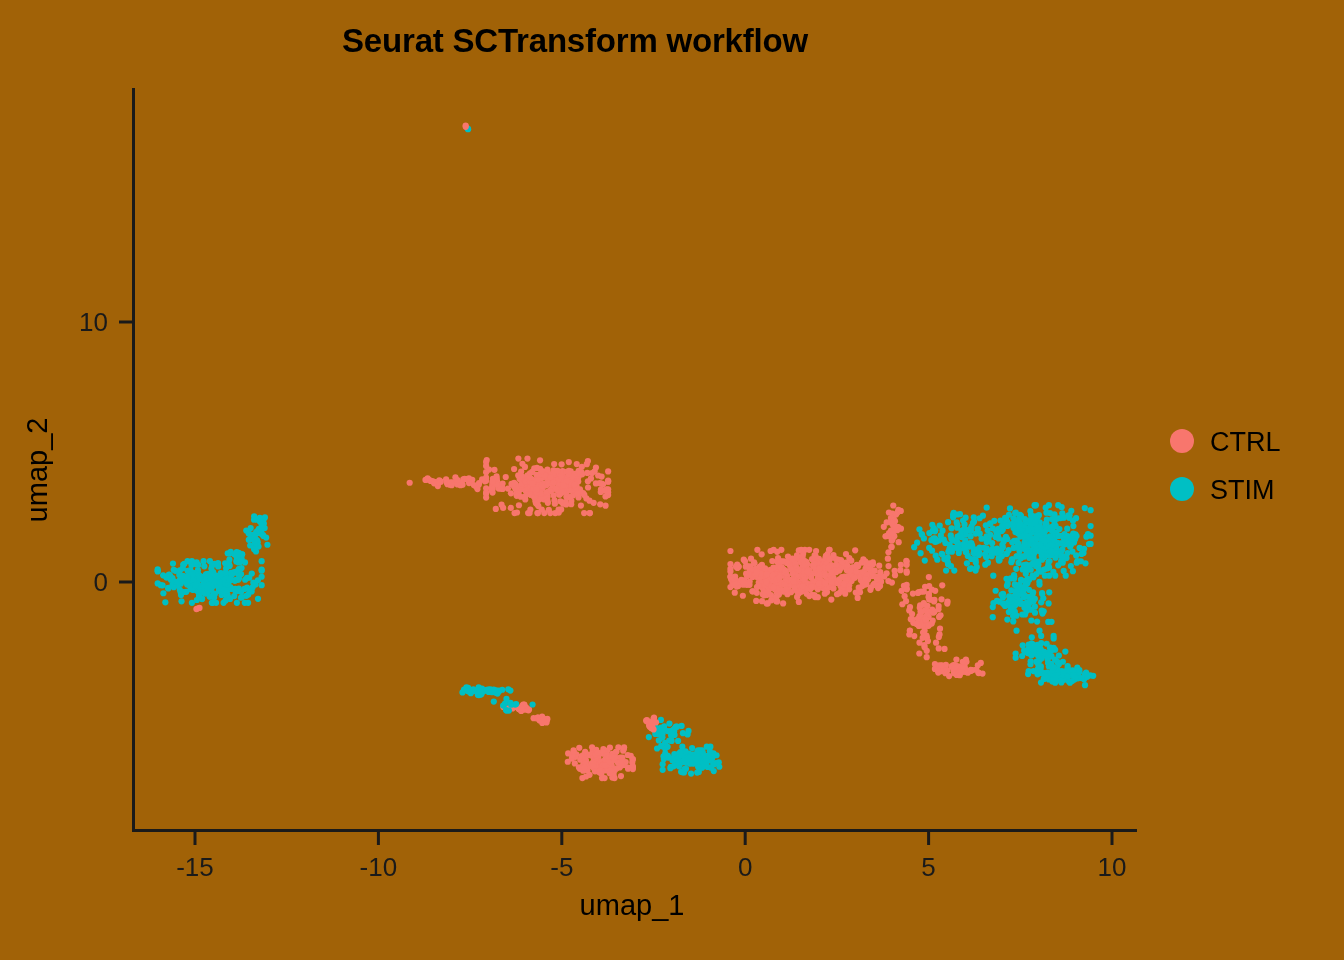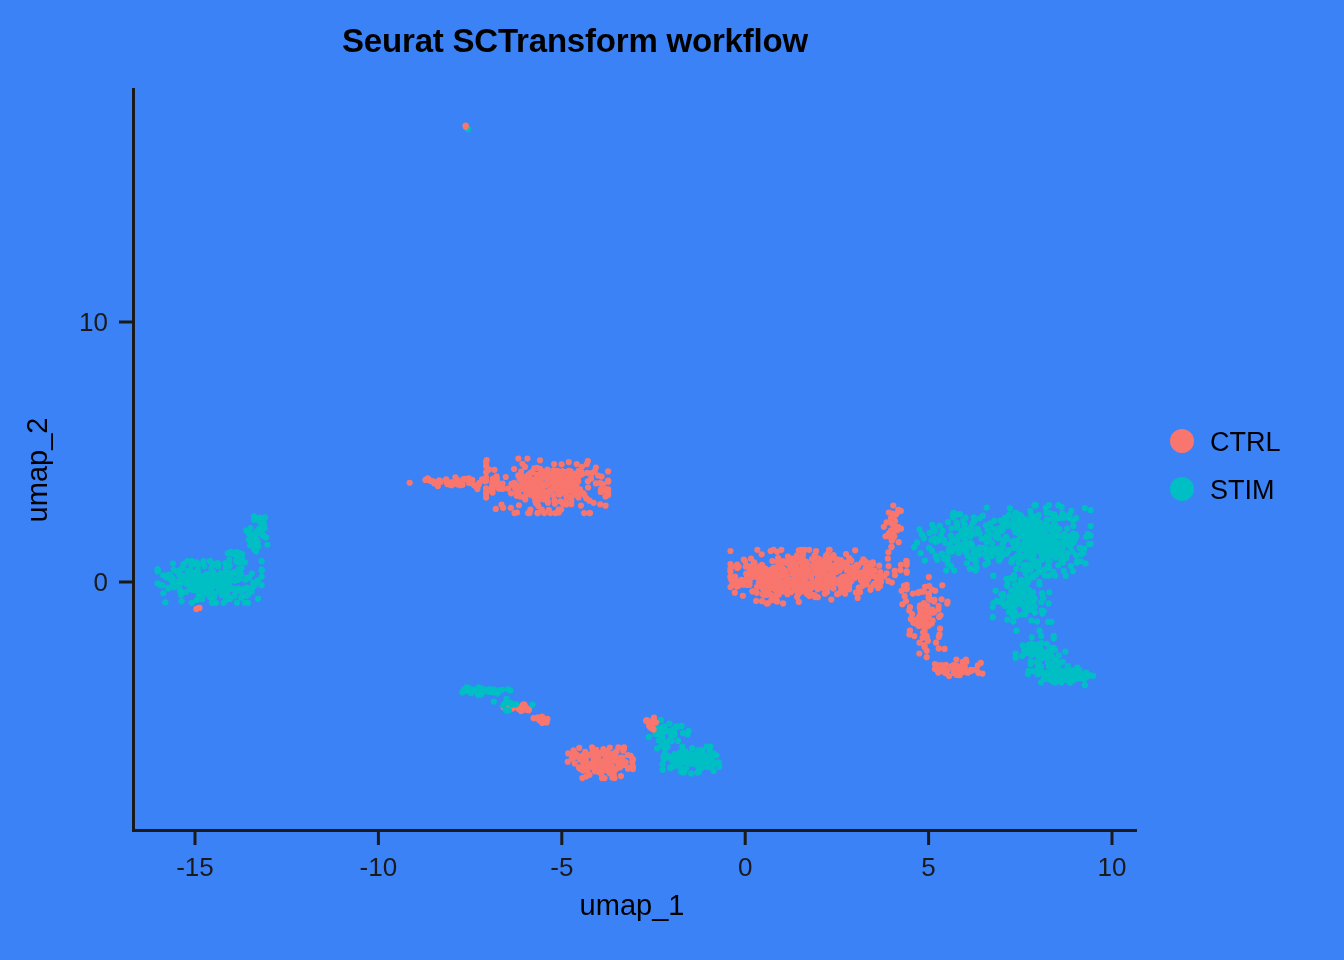--- a/index.html
+++ b/index.html
@@ -12,21 +12,21 @@
     height: 960px;
     font-family: "Liberation Sans", sans-serif;
     overflow: hidden;
     position: relative;
   }
   #figure {
     position: absolute;
     left: 0; top: 0;
     width: 1344px;
     height: 960px;
-    background: #3b82f6;
+    background: #a16207;
   }
   #plot-title {
     position: absolute;
     left: 0;
     top: 22px;
     width: 1150px;
     text-align: center;
     font-size: 33px;
     font-weight: bold;
     color: #000000;

